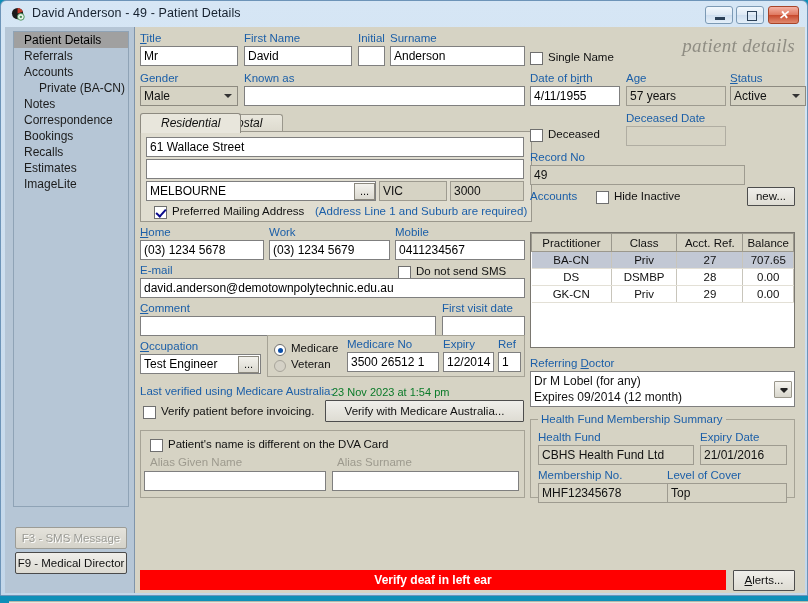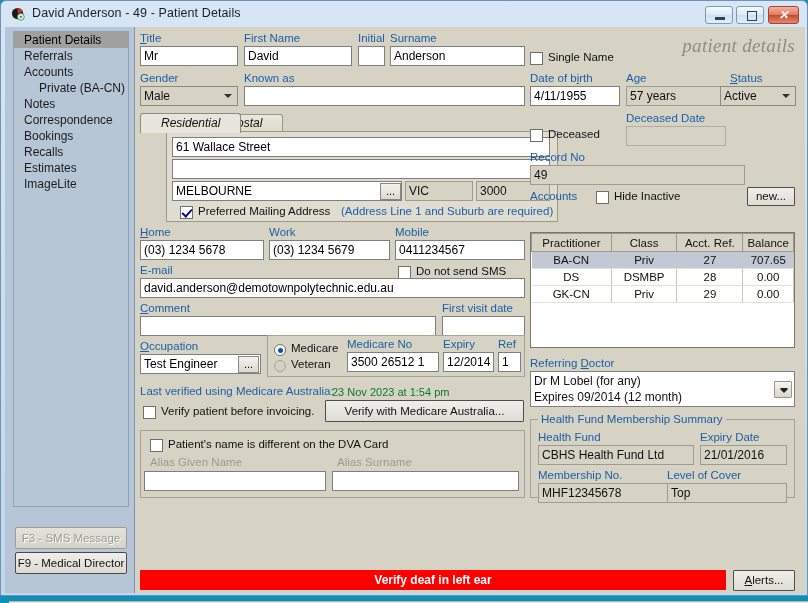--- a/index.html
+++ b/index.html
@@ -141,21 +141,21 @@
   .groupbox{position:absolute;border:1px solid #a6a396;box-sizing:border-box;}
   .grouplbl{position:absolute;background:#d6d3c4;padding:0 3px;font-size:11.5px;color:#1c5fa8;white-space:nowrap;}
 
   
   #tabstrip{position:absolute;left:4px;top:87px;width:392px;height:18px;}
   .tab{position:absolute;top:0;height:18px;line-height:17px;padding:0 20px;
     font-size:12px;color:#111;border:1px solid #9a978c;border-bottom:none;
     border-radius:3px 3px 0 0;background:linear-gradient(to bottom,#e9e7dd,#dcd9cd);cursor:pointer;font-style:italic;}
   .tab.active{background:#e8e6dc;border-color:#8d8a80;top:-1px;height:19px;line-height:19px;z-index:3;}
   #tabbody{position:absolute;left:4px;top:104px;width:392px;height:91px;
-    background:#e0ddd0;border:1px solid #9a978c;box-sizing:border-box;margin-left:26px;}
+    background:#e0ddd0;border:1px solid #9a978c;box-sizing:border-box;}
 
   .note{position:absolute;font-size:11.5px;color:#1c5fa8;white-space:nowrap;}
   .greenval{position:absolute;font-size:11px;color:#0a7a28;white-space:nowrap;font-weight:normal;}
 
   
   #rightpane{position:absolute;left:392px;top:0;width:277px;height:566px;}
   #watermark{position:absolute;right:10px;top:8px;font-family:"Liberation Serif",serif;
      font-style:italic;font-size:19px;color:#8f8d83;letter-spacing:0.3px;}
 
   
@@ -330,21 +330,21 @@
           <span class="txt">Single Name</span>
         </div>
 
         <div class="lbl" style="left:2px;top:45px;">Date of b<u>i</u>rth</div>
         <div class="inp" style="left:2px;top:59px;width:90px;">4/11/1955</div>
 
         <div class="lbl" style="left:98px;top:45px;">Age</div>
         <div class="inp ro" style="left:98px;top:59px;width:100px;">57 years</div>
 
         <div class="lbl" style="left:202px;top:45px;"><u>S</u>tatus</div>
-        <div class="combo" style="left:192px;top:59px;width:76px;">
+        <div class="combo" style="left:202px;top:59px;width:76px;">
           <span>Active</span>
           <i class="arw"></i>
         </div>
 
         <div class="lbl" style="left:98px;top:85px;">Deceased Date</div>
         <div class="chk" style="left:2px;top:101px;">
           <span class="box"></span>
           <span class="txt">Deceased</span>
         </div>
         <div class="inp grayed" style="left:98px;top:99px;width:100px;"></div>

